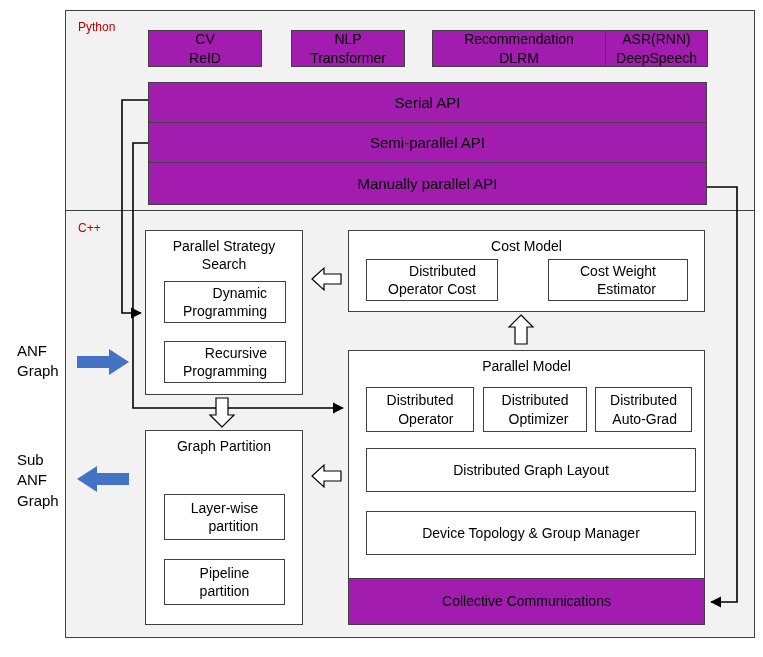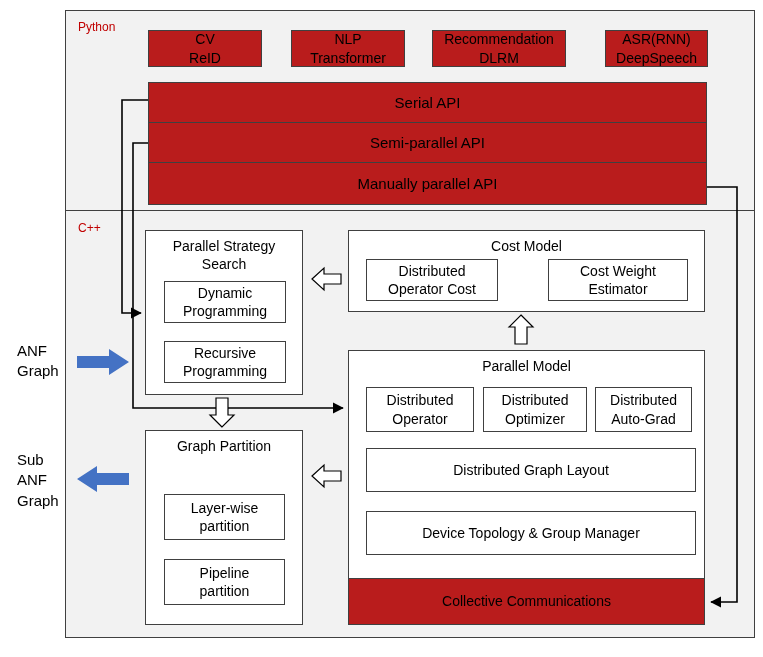--- a/index.html
+++ b/index.html
@@ -10,40 +10,40 @@
   }
   .frame {
     position:absolute; box-sizing:border-box;
     border:1px solid #404040; background:#f2f2f2;
   }
   .section-label {
     position:absolute; font-size:12px; color:#c00000;
   }
   .box {
     position:absolute; box-sizing:border-box;
-    background:#b91c1c; border:1px solid #404040;
+    background:#a21caf; border:1px solid #404040;
     display:flex; align-items:center; justify-content:center;
     text-align:center; white-space:pre-line;
     font-size:14px; line-height:1.3;
   }
   .api-bar { font-size:15px; }
   .container-box {
     position:absolute; box-sizing:border-box;
     background:#ffffff; border:1px solid #404040;
   }
   .container-title {
     position:absolute; left:0; right:0; top:6px;
     text-align:center; white-space:pre-line;
     font-size:14px; line-height:1.3;
   }
   .inner-box {
     position:absolute; box-sizing:border-box;
     background:#ffffff; border:1px solid #404040;
     display:flex; align-items:center; justify-content:center;
-    text-align:center; white-space:pre-line;
+    text-align:right; white-space:pre-line;
     font-size:14px; line-height:1.3;
   }
   .ext-label {
     position:absolute; font-size:15px; line-height:1.35;
     white-space:pre-line; color:#000;
   }
   svg.overlay {
     position:absolute; left:0; top:0; width:763px; height:657px;
     pointer-events:none;
   }
@@ -56,21 +56,21 @@
   <div class="frame" style="left:65px; top:10px; width:690px; height:201px;"></div>
   <div class="frame" style="left:65px; top:210px; width:690px; height:428px;"></div>
 
   <div class="section-label" style="left:78px; top:20px;">Python</div>
   <div class="section-label" style="left:78px; top:221px;">C++</div>
 
   <div class="box" style="left:148px; top:30px; width:114px; height:37px;">CV
 ReID</div>
   <div class="box" style="left:291px; top:30px; width:114px; height:37px;">NLP
 Transformer</div>
-  <div class="box" style="left:432px; top:30px; width:134px; height:37px;">Recommendation
+  <div class="box" style="left:432px; top:30px; width:174px; height:37px;">Recommendation
 DLRM</div>
   <div class="box" style="left:605px; top:30px; width:103px; height:37px;">ASR(RNN)
 DeepSpeech</div>
 
   <div class="box api-bar" style="left:148px; top:82px; width:559px; height:41px;">Serial API</div>
   <div class="box api-bar" style="left:148px; top:122px; width:559px; height:41px;">Semi-parallel API</div>
   <div class="box api-bar" style="left:148px; top:162px; width:559px; height:43px;">Manually parallel API</div>
 
   <div class="container-box" style="left:145px; top:230px; width:158px; height:165px;">
     <div class="container-title">Parallel Strategy

